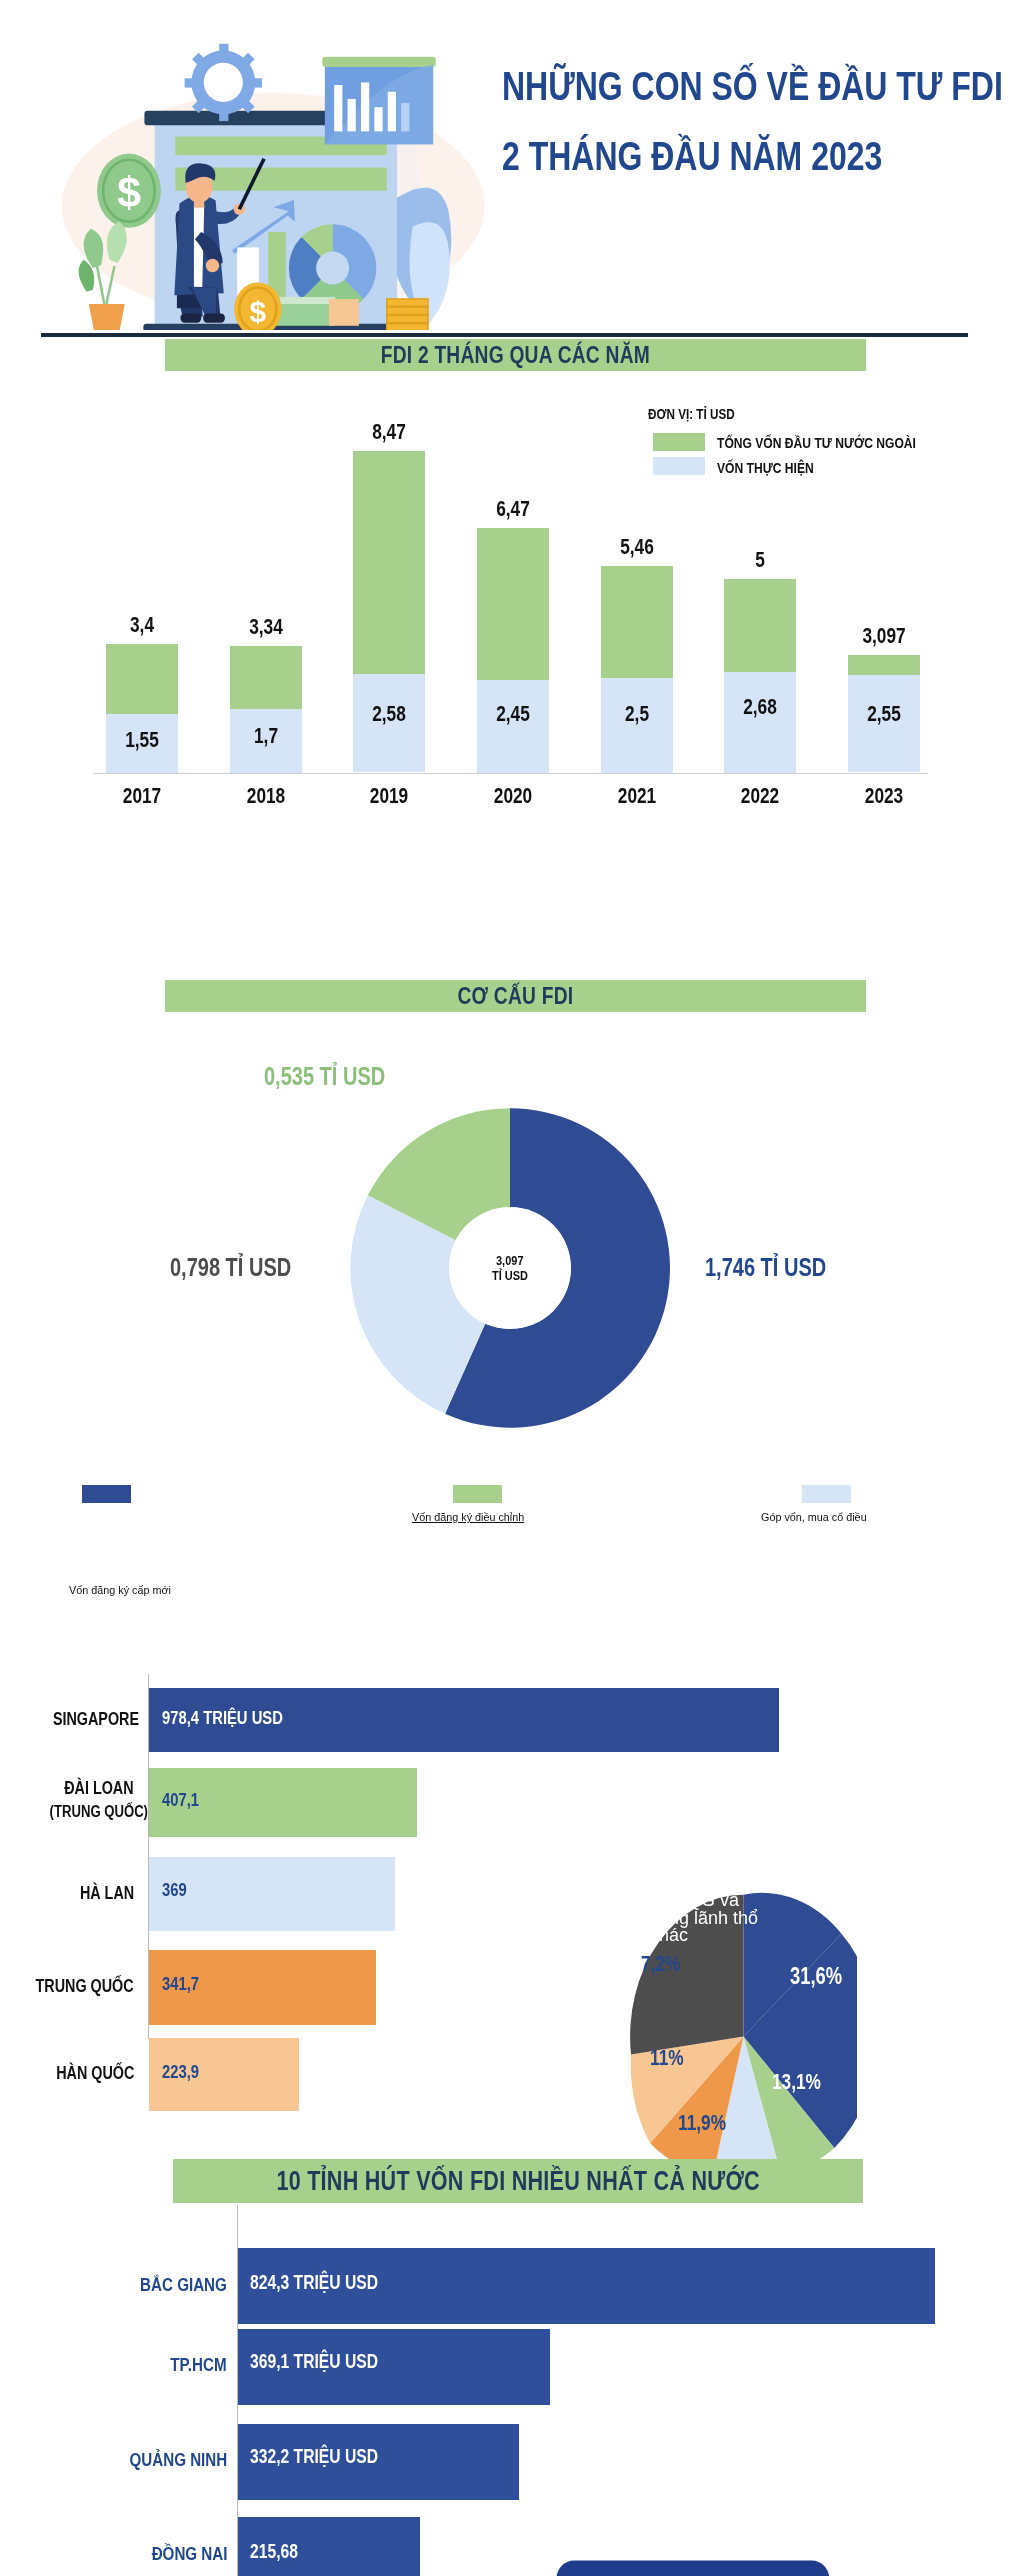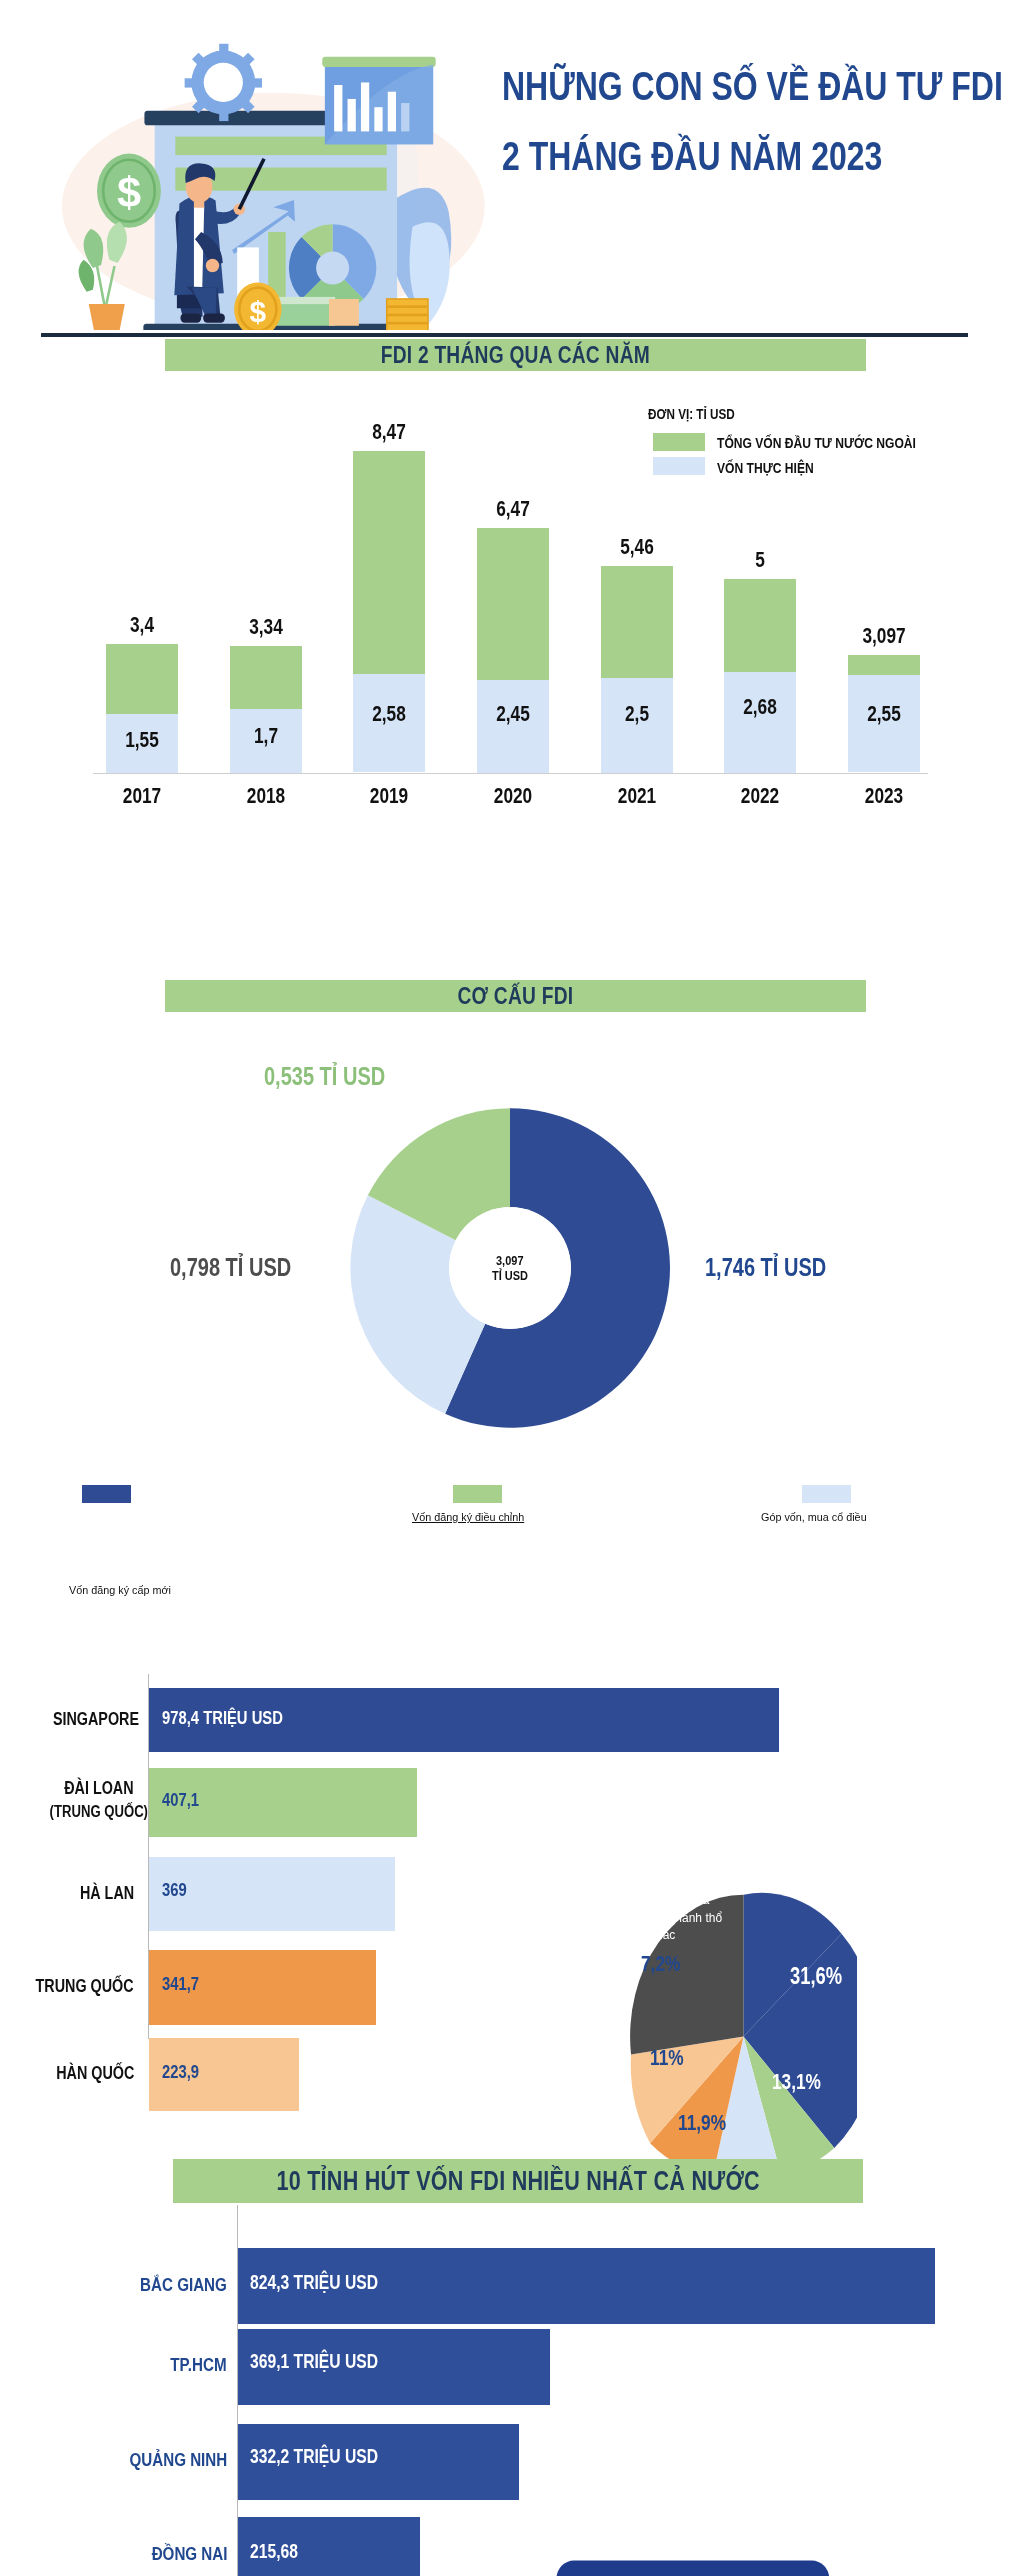--- a/index.html
+++ b/index.html
@@ -328,21 +328,21 @@
       <path d="M-59 268 A220 275 0 0 1 -181 207 L0 0 Z" fill="#ef9849"></path>
       <path d="M-181 207 A220 275 0 0 1 -218 35 L0 0 Z" fill="#f8c693"></path>
       <path d="M-218 35 A220 275 0 0 1 0 -275 L0 0 Z" fill="#4d4d4d"></path>
     </g>
   </svg>
   <div class="pieslice-lbl" style="left:790px; top:1963px; font-size:23px; color:#ffffff;">31,6%</div>
   <div class="pieslice-lbl" style="left:772px; top:2069px; font-size:21.6px; color:#ffffff;">13,1%</div>
   <div class="pieslice-lbl" style="left:678px; top:2110px; font-size:21.6px; color:#21488f;">11,9%</div>
   <div class="pieslice-lbl" style="left:650px; top:2045px; font-size:21.6px; color:#21488f;">11%</div>
   <div class="pieslice-lbl" style="left:641px; top:1951px; font-size:21.6px; color:#21488f;">7,2%</div>
-  <div class="abs" style="left:650px; top:1892px; width:113px; font-size:12px; line-height:17.5px; color:#ffffff;">Các QG và<br>vùng lãnh thổ<br>khác</div>
+  <div class="abs" style="left:650px; top:1892px; width:113px; font-size:18px; line-height:17.5px; color:#ffffff;">Các QG và<br>vùng lãnh thổ<br>khác</div>
 
   <div class="sec-band" style="left:173px; top:2159px; width:690px; height:44px;">
     <span style="font-size:27px;">10 TỈNH HÚT VỐN FDI NHIỀU NHẤT CẢ NƯỚC</span>
   </div>
 
   <div class="vaxis" style="left:237px; top:2205px; height:610px;"></div>
 
   <div class="hbar" style="left:238px; top:2248px; width:697px; height:76px; background:#2f4f9b;"></div>
   <div class="hbar-lbl" style="right:783px; top:2274px; font-size:18.5px; color:#21488f; transform:scaleX(.82);">BẮC GIANG</div>
   <div class="hbar-val" style="left:250px; top:2271px; font-size:19.6px; color:#ffffff;">824,3 TRIỆU USD</div>

